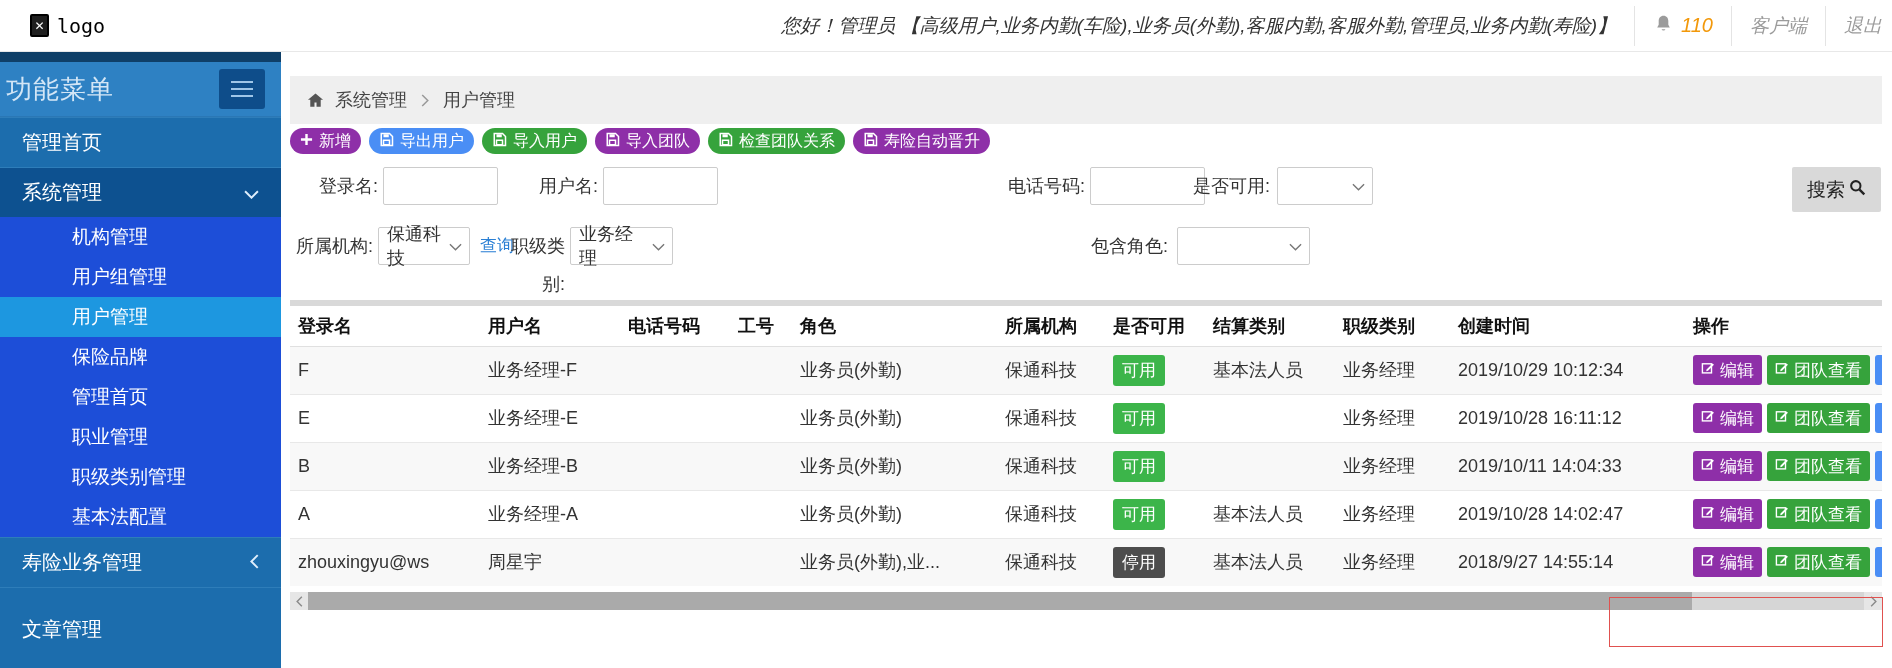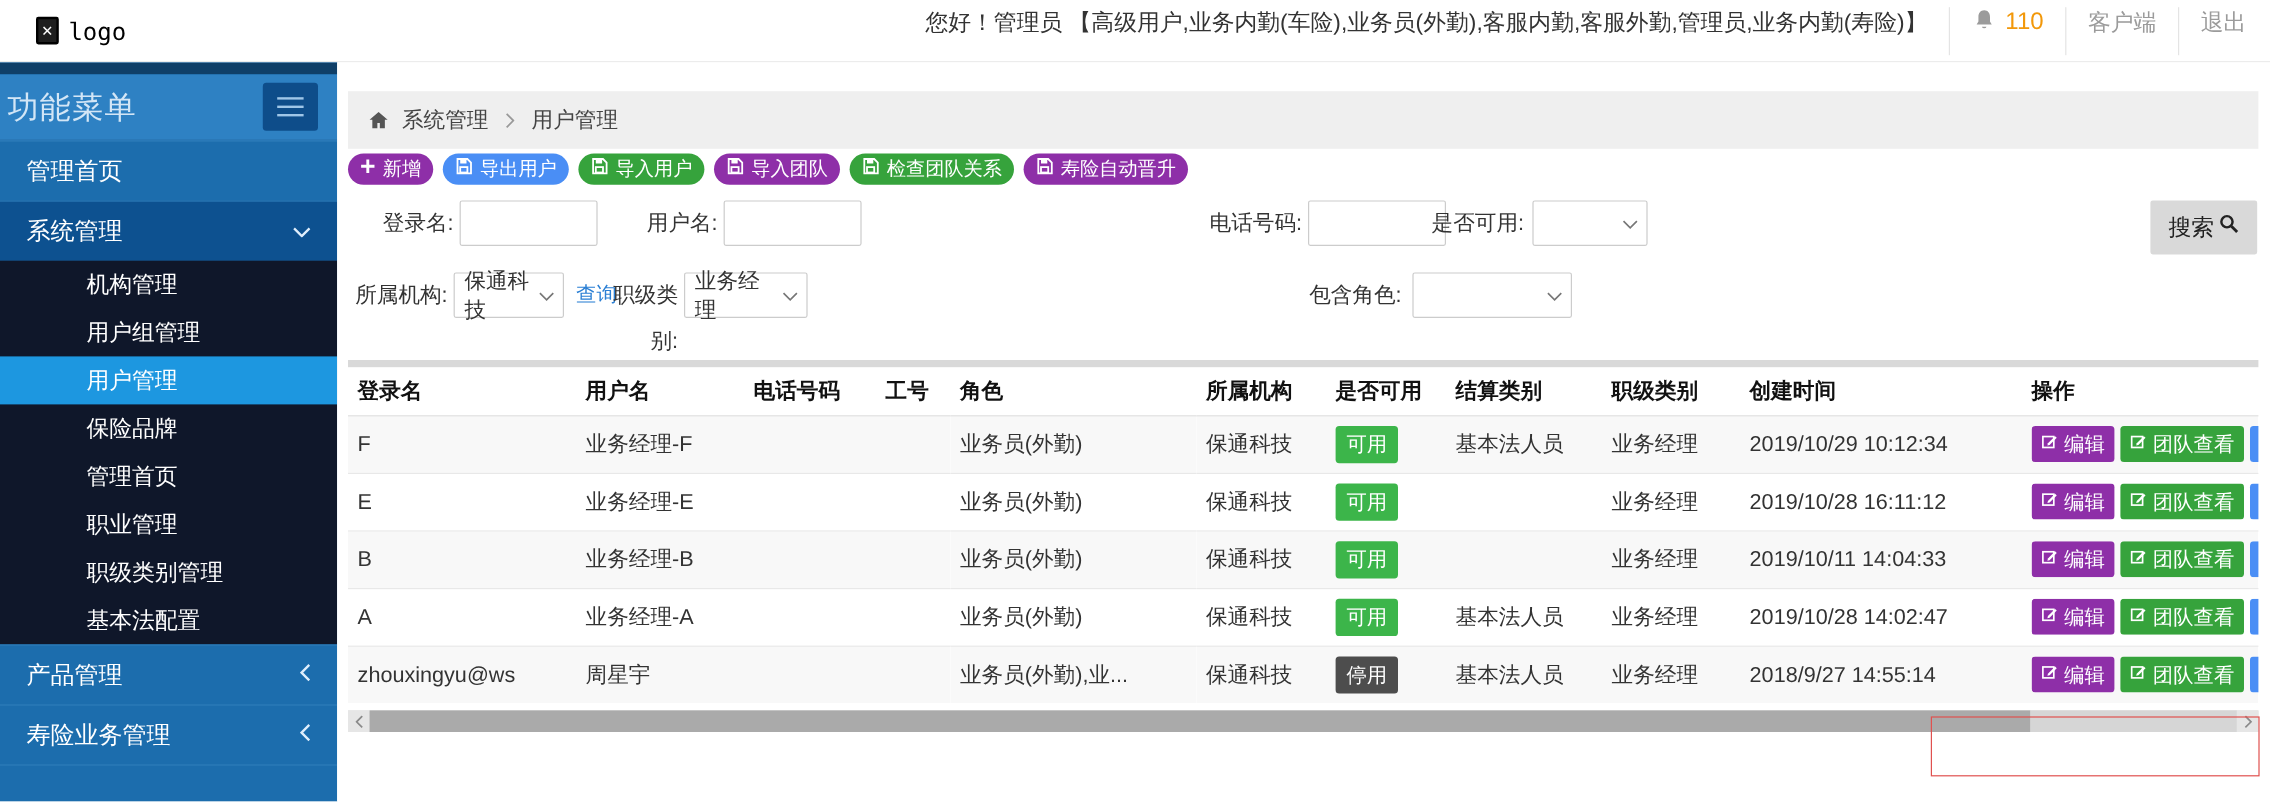--- a/index.html
+++ b/index.html
@@ -6,41 +6,41 @@
   body { margin:0; background:#fff; font-family:"Liberation Sans","DejaVu Sans",sans-serif; }
   #app { position:relative; width:1892px; height:668px; overflow:hidden; background:#fff; }
 
   
   .topbar { position:absolute; left:0; top:0; width:1892px; height:52px; background:#fff;
             border-bottom:1px solid #e8e8e8; display:flex; align-items:center; }
   .logo-wrap { display:flex; align-items:center; margin-left:30px; gap:8px; }
   .broken-img { width:19px; height:23px; background:#1f1f1f; border:2px solid #000; border-radius:2px;
                 color:#fff; font-size:12px; font-weight:bold; display:flex; align-items:center; justify-content:center; }
   .logo-text { color:#000000; font-size:20px; font-family:"DejaVu Sans Mono",monospace; }
-  .top-right { margin-left:auto; display:flex; align-items:flex-start; padding-right:20px; }
+  .top-right { margin-left:auto; display:flex; align-items:center; padding-right:10px;font-style:italic; }
   .greeting { color:#333; font-size:19px; white-space:nowrap; }
   .vdiv { width:1px; height:40px; background:#e4e4e4; margin:0 18px; }
   .bell-cluster { display:flex; align-items:center; gap:7px; cursor:pointer; }
   .notif-count { color:#f2980a; font-size:20px; }
   .top-link { color:#9b9b9b; font-size:19px; cursor:pointer; white-space:nowrap; }
 
   
   .sidebar { position:absolute; left:0; top:52px; width:281px; height:616px; background:#1c6dad; overflow:hidden; }
   .sb-strip { height:10px; background:#0f3f68; }
   .sb-title { height:55px; background:#2e81c3; display:flex; align-items:center; padding:0 16px 0 6px;
               border-bottom:1px solid #2a77b5; }
   .sb-title-text { color:#d3e6f6; font-size:26px; letter-spacing:1px; }
   .hamburger { margin-left:auto; width:46px; height:40px; background:#0e4d8a; border-radius:3px;
                display:flex; flex-direction:column; justify-content:center; align-items:center; gap:5px; cursor:pointer; }
   .hamburger span { display:block; width:22px; height:2px; background:#9fc6e8; }
   .sb-item { height:50px; display:flex; align-items:center; padding:0 22px; color:#fff; font-size:20px;
              border-top:1px solid #2e7db9; cursor:pointer; position:relative; }
   .sb-item.dark { background:#0d5190; }
   .sb-item .chev { margin-left:auto; }
-  .submenu { background:#0f172a; }
+  .submenu { background:#1d4ed8; }
   .sb-sub { height:40px; display:flex; align-items:center; padding-left:72px; color:#fff; font-size:19px; cursor:pointer; }
   .sb-sub.active { background:#1d97e0; }
   .sb-item.partial { height:50px; align-items:flex-end; padding-bottom:0; }
   .sb-item.partial span.lbl { transform:translateY(6px); }
 
   
   .main { position:absolute; left:281px; top:52px; width:1611px; height:616px; background:#fff; }
   .panel { position:absolute; left:9px; top:0; width:1592px; height:616px; }
 
   .breadcrumb { position:absolute; top:24px; left:0; width:1592px; height:48px; background:#efefef;
@@ -172,28 +172,20 @@
           <span>职业管理</span>
         </div>
       <div class="sb-sub">
           <span>职级类别管理</span>
         </div>
       <div class="sb-sub">
           <span>基本法配置</span>
         </div>
     </div>
 
-    <div class="sb-item">
-      <span class="lbl">产品管理</span>
-      <span class="chev">
-        <svg viewBox="0 0 8 14" width="9" height="15">
-            <path d="M7 1 l-6 6 6 6" fill="none" stroke="#dfeefc" stroke-width="1.8"></path>
-          </svg>
-      </span>
-    </div>
 
     <div class="sb-item">
       <span class="lbl">寿险业务管理</span>
       <span class="chev">
         <svg viewBox="0 0 8 14" width="9" height="15">
             <path d="M7 1 l-6 6 6 6" fill="none" stroke="#dfeefc" stroke-width="1.8"></path>
           </svg>
       </span>
     </div>
 

